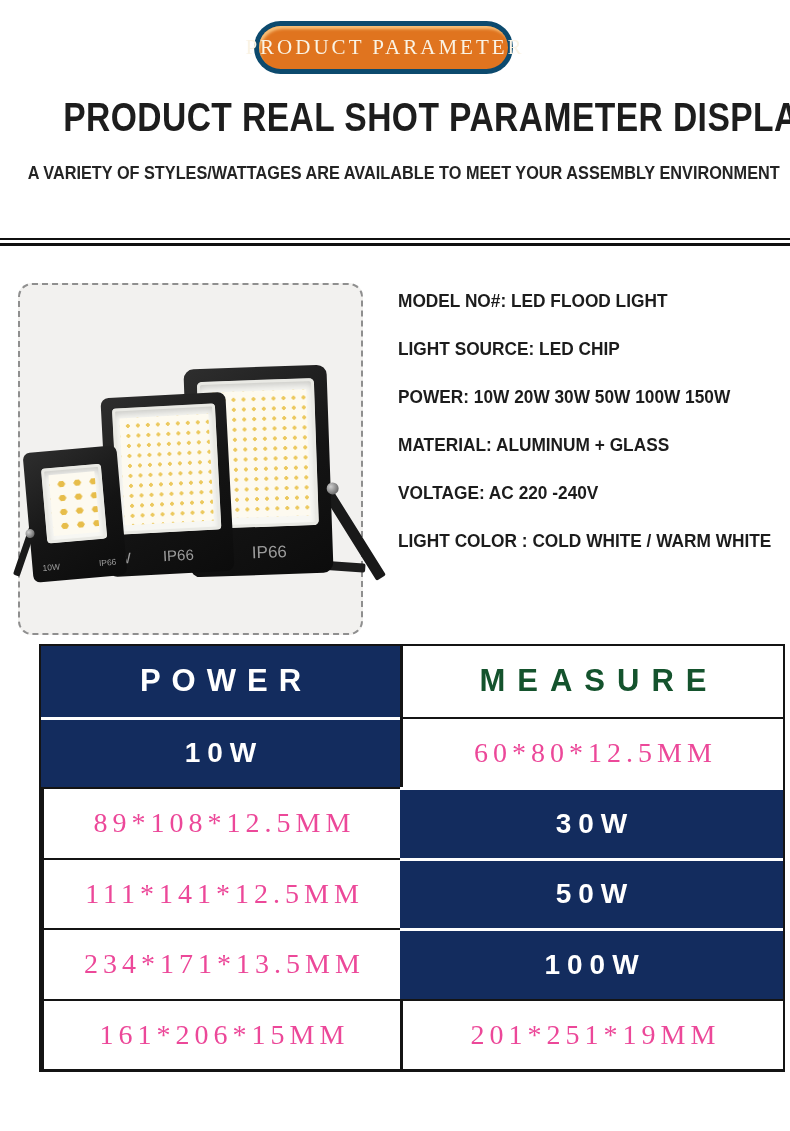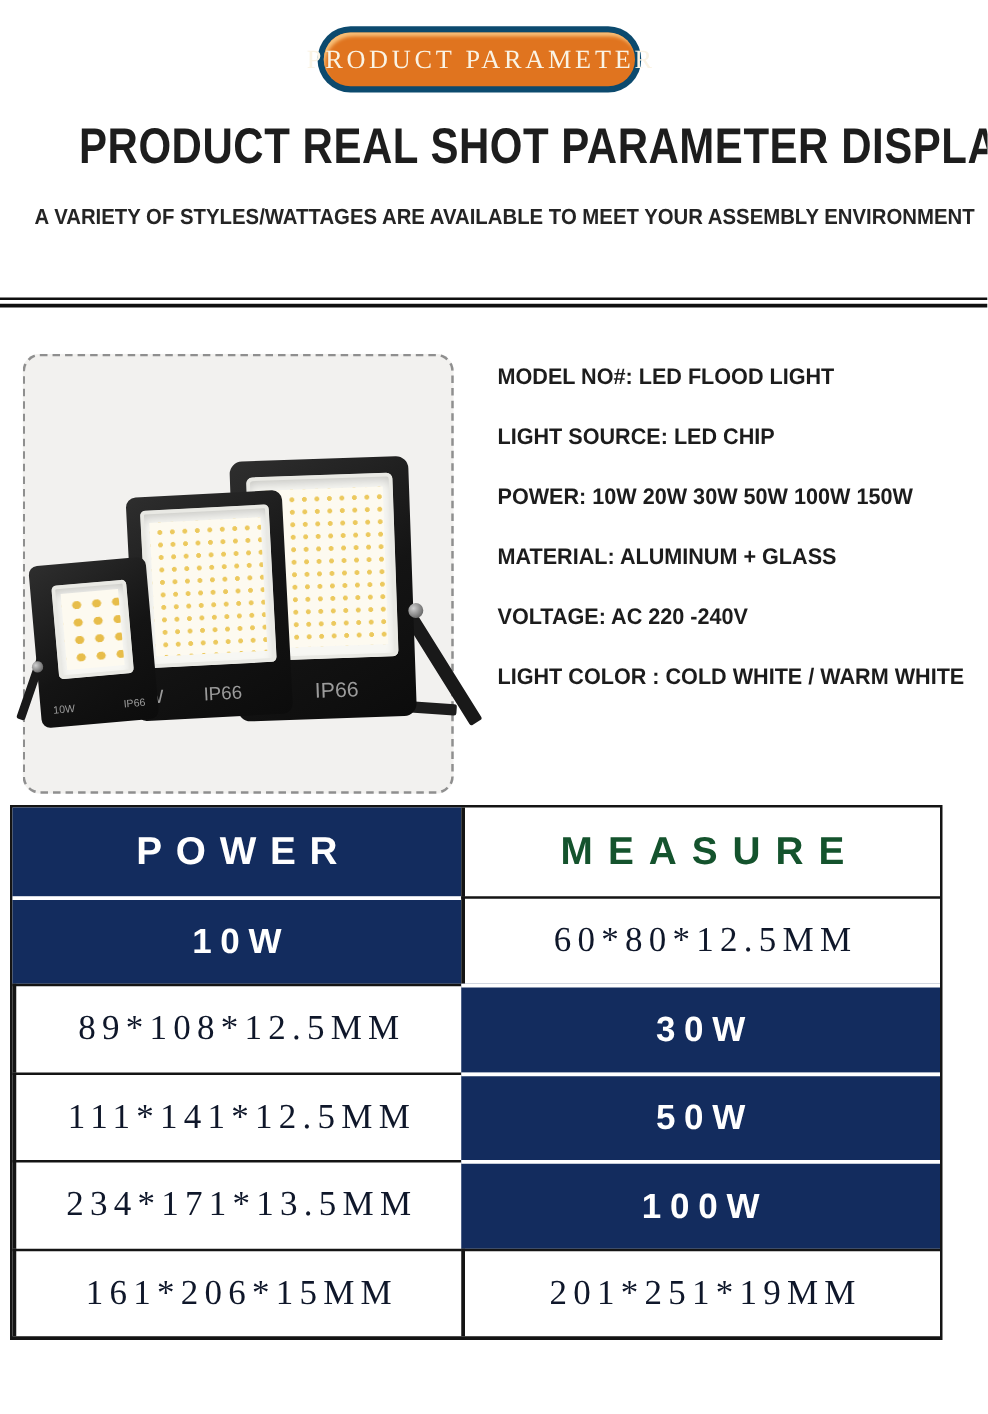--- a/index.html
+++ b/index.html
@@ -73,28 +73,28 @@
   .lbl-ip   { flex:1 1 auto; text-align:center; }
   .light-small .lbl-ip { flex:0 0 auto; }
 
   
   .specs { position:absolute; left:398px; top:291px; width:386px;
            display:flex; flex-direction:column; gap:28px;
            font-weight:700; font-size:18px; line-height:20px; color:#1c1c1c;
            transform:scaleX(0.96); transform-origin:left; white-space:nowrap; }
 
   
-  .spec-table { position:absolute; left:8px; top:644px; width:746px; height:428px;
+  .spec-table { position:absolute; left:39px; top:644px; width:746px; height:428px;
            display:grid; grid-template-columns:359px 1fr; grid-auto-rows:1fr;
            border:2px solid #141414; border-bottom-width:3px; background:#ffffff; }
   .cell { display:flex; align-items:center; justify-content:center; white-space:nowrap; }
   .cell.power { background:#132c5e; color:#ffffff; font-weight:700; font-size:28px;
            letter-spacing:7px; text-indent:7px; }
   .cell.power.hdr { font-size:31px; letter-spacing:11px; text-indent:11px; }
-  .cell.measure { border-left:3px solid #141414; color:#0f172a;
+  .cell.measure { border-left:3px solid #141414; color:#ec4899;
            font-family:"Liberation Serif", serif; font-size:28px;
            letter-spacing:5px; text-indent:5px; }
   .cell.measure.hdr { font-family:"Liberation Sans", sans-serif; font-weight:700;
            font-size:31px; letter-spacing:12px; text-indent:12px; color:#14532d; }
   .cell.power.sep { border-top:3px solid #ffffff; }
   .cell.measure.sep { border-top:2px solid #141414; }
 </style>
 </head>
 <body>
 

